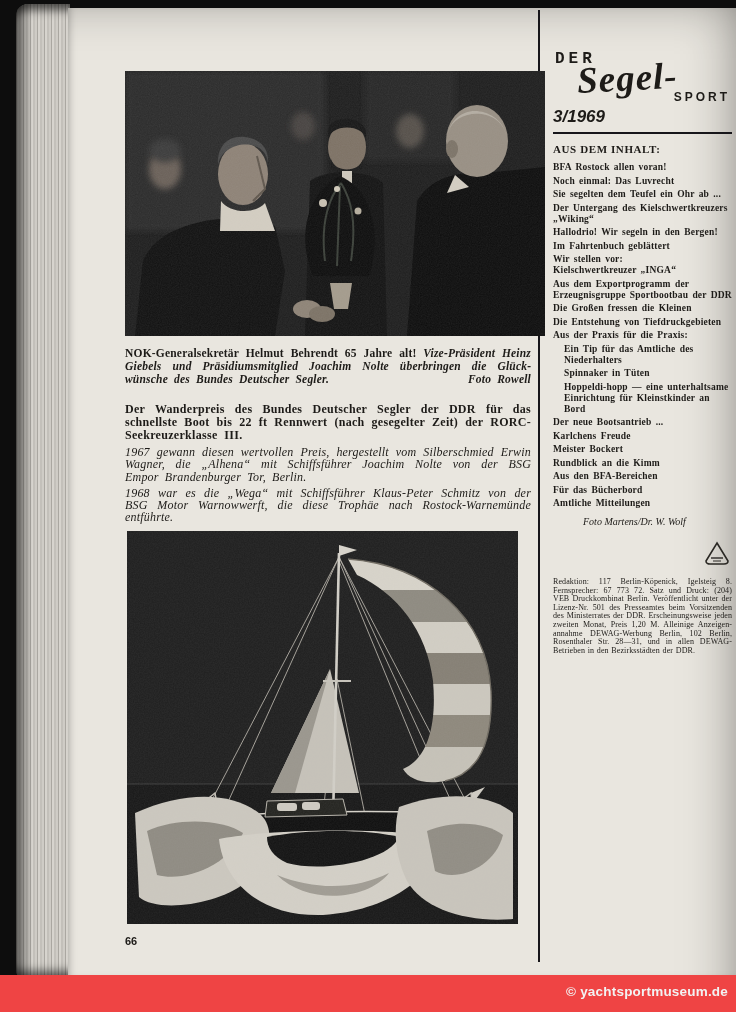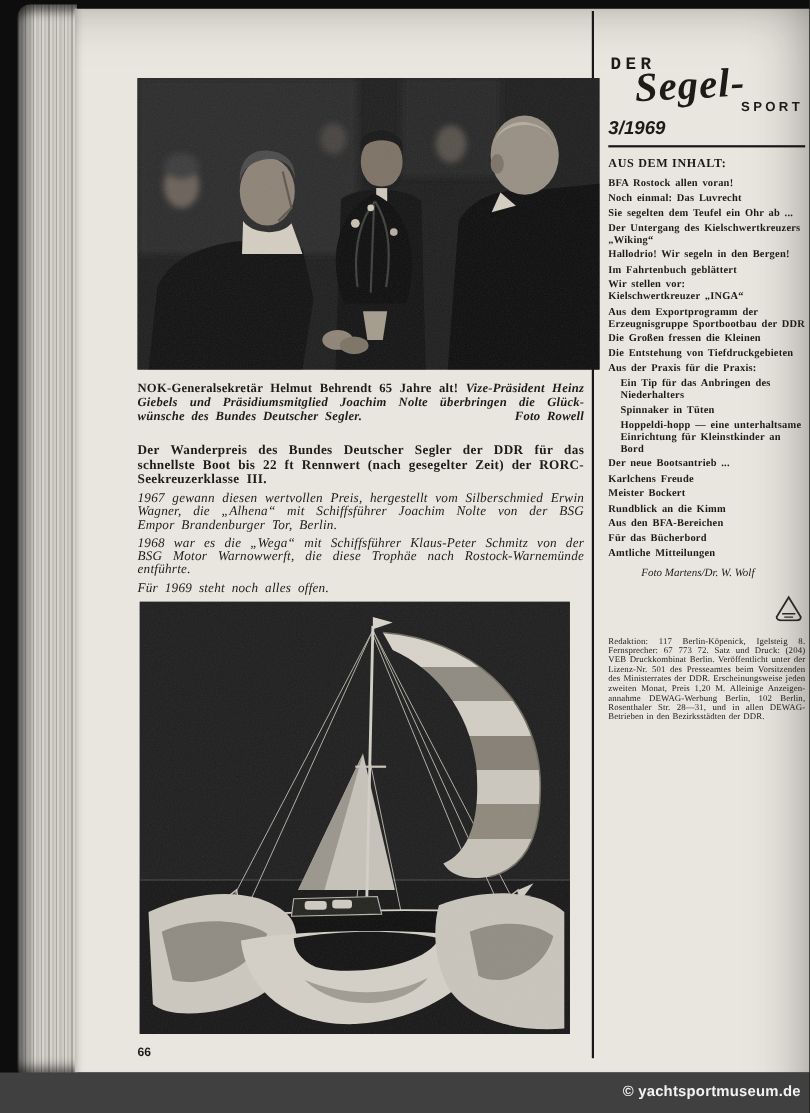--- a/index.html
+++ b/index.html
@@ -44,21 +44,21 @@
     word-spacing:1.6px;white-space:pre-line;}
   .toc-item.sub{padding-left:11px;}
   .titelbild{margin:25px 0 0 30px;width:146px;font-style:italic;font-size:10px;line-height:10.6px;
     text-align:justify;word-spacing:2px;}
   .titelbild .tb-label{font-weight:bold;font-style:normal;}
   .tb-credit{margin:7px 0 0 30px;font-style:italic;font-size:10px;}
   .emblem{margin:14px 2px 0 0;text-align:right;}
   .imprint{margin-top:9px;}
   .imprint-par{font-size:8px;line-height:8.6px;text-align:justify;letter-spacing:.1px;word-spacing:.6px;margin:0;}
   
-  .bottom-band{position:absolute;left:0;bottom:0;width:736px;height:37px;background:#404040;}
+  .bottom-band{position:absolute;left:0;bottom:0;width:736px;height:37px;background:#ef4444;}
   .watermark{position:absolute;right:8px;top:9px;color:#f2f2f2;font-family:"Liberation Sans",sans-serif;
     font-size:13.5px;font-weight:bold;letter-spacing:.2px;}
 </style>
 </head>
 <body>
 
 <div class="scan">
 
   <div class="book-edge"></div>
 
@@ -123,21 +123,20 @@
 
       <div class="caption">
         <span class="lead">NOK-Generalsekretär Helmut Behrendt 65 Jahre alt!</span><span class="rest"> Vize-Präsident Heinz Giebels und Präsidiumsmitglied Joachim Nolte überbringen die Glück­wünsche des Bundes Deutscher Segler.</span>
         <span class="credit">Foto Rowell</span>
       </div>
 
       <p class="lead-par">Der Wanderpreis des Bundes Deutscher Segler der DDR für das schnellste Boot bis 22 ft Rennwert (nach gesegelter Zeit) der RORC-Seekreuzer­klasse III.</p>
       <div>
           <div class="it-par">1967 gewann diesen wertvollen Preis, hergestellt vom Silberschmied Erwin Wagner, die „Alhena“ mit Schiffsführer Joachim Nolte von der BSG Empor Brandenburger Tor, Berlin.</div>
           <div class="it-par">1968 war es die „Wega“ mit Schiffsführer Klaus-Peter Schmitz von der BSG Motor Warnowwerft, die diese Trophäe nach Rostock-Warnemünde ent­führte.</div>
-          <div class="it-par">Für 1969 steht noch alles offen.</div>
         </div>
 
       <div class="photo2wrap">
         <svg class="photo" width="391" height="393" viewBox="0 0 391 393">
           <defs>
             <linearGradient id="spin" x1="0" y1="0" x2="0" y2="1">
               <stop offset="0" stop-color="#d8d4ca"></stop>
                 <stop offset=".14" stop-color="#d8d4ca"></stop>
               <stop offset=".14" stop-color="#8e8a80"></stop>
                 <stop offset=".28" stop-color="#8e8a80"></stop>
@@ -219,21 +218,21 @@
           <div class="toc-item">Sie segelten dem Teufel ein Ohr ab ...</div>
           <div class="toc-item">Der Untergang des Kiel­schwertkreuzers „Wiking“</div>
           <div class="toc-item">Hallodrio! Wir segeln in den Bergen!</div>
           <div class="toc-item">Im Fahrtenbuch geblättert</div>
           <div class="toc-item">Wir stellen vor:
 Kielschwertkreuzer „INGA“</div>
           <div class="toc-item">Aus dem Exportprogramm der Erzeugnisgruppe Sportbootbau der DDR</div>
           <div class="toc-item">Die Großen fressen die Kleinen</div>
           <div class="toc-item">Die Entstehung von Tiefdruck­gebieten</div>
           <div class="toc-item">Aus der Praxis für die Praxis:</div>
-          <div class="toc-item sub">Ein Tip für das Anbringen des Niederhalters</div>
+          <div class="toc-item sub">Ein Tip für das Amtliche des Niederhalters</div>
           <div class="toc-item sub">Spinnaker in Tüten</div>
           <div class="toc-item sub">Hoppeldi-hopp — eine unter­haltsame Einrichtung für Kleinstkinder an Bord</div>
           <div class="toc-item">Der neue Bootsantrieb ...</div>
           <div class="toc-item">Karlchens Freude</div>
           <div class="toc-item">Meister Bockert</div>
           <div class="toc-item">Rundblick an die Kimm</div>
           <div class="toc-item">Aus den BFA-Bereichen</div>
           <div class="toc-item">Für das Bücherbord</div>
           <div class="toc-item">Amtliche Mitteilungen</div>
         </div>

